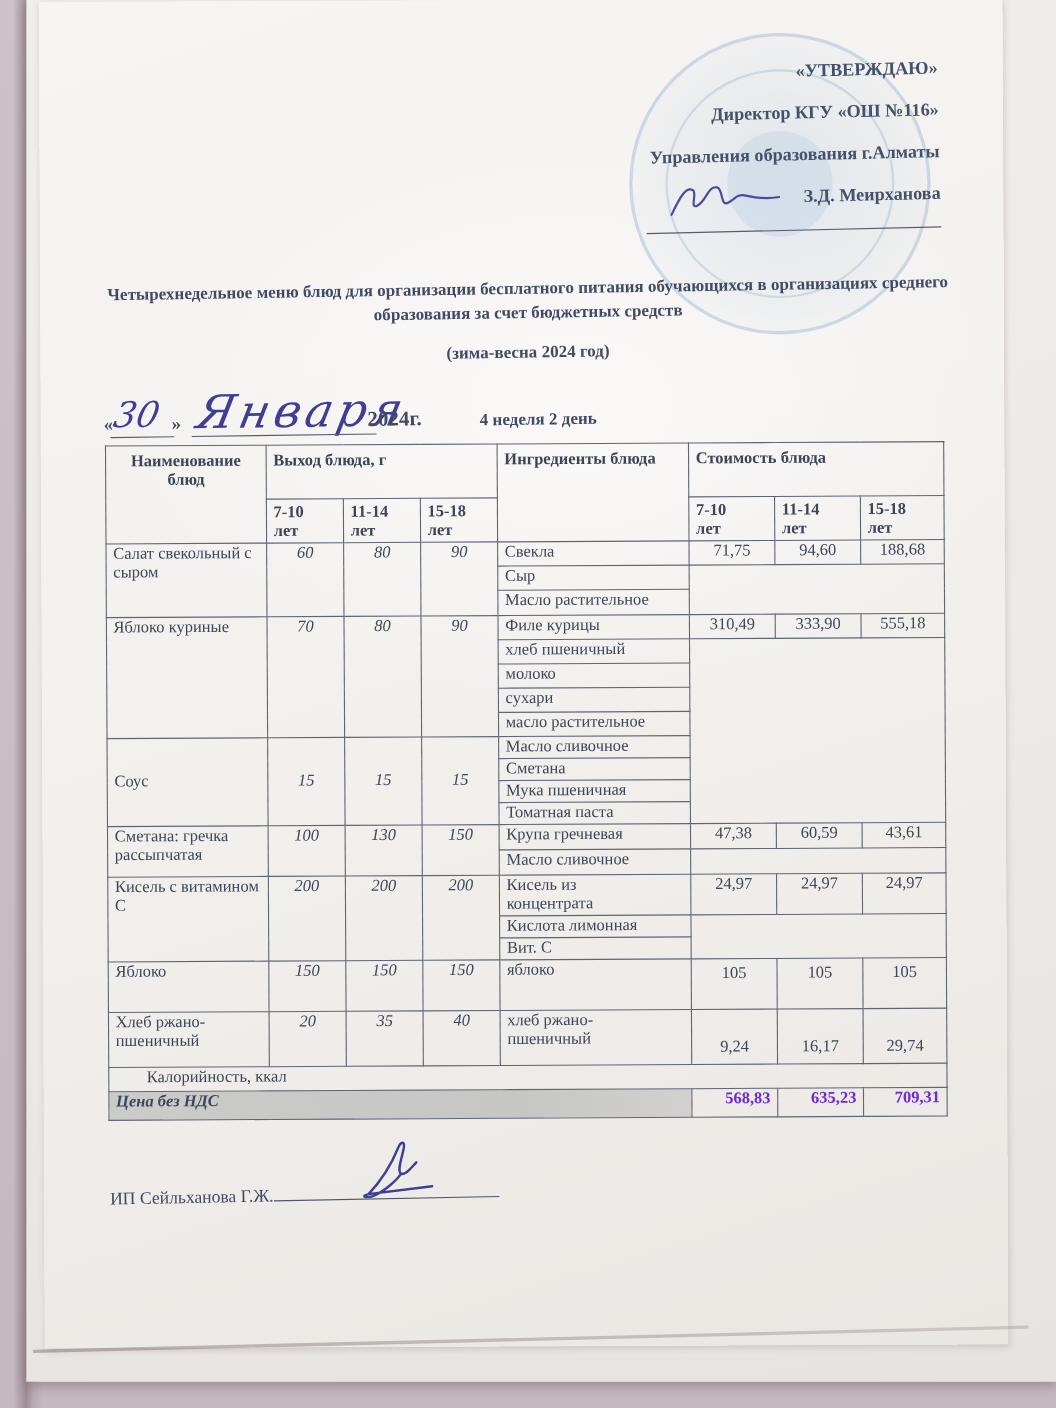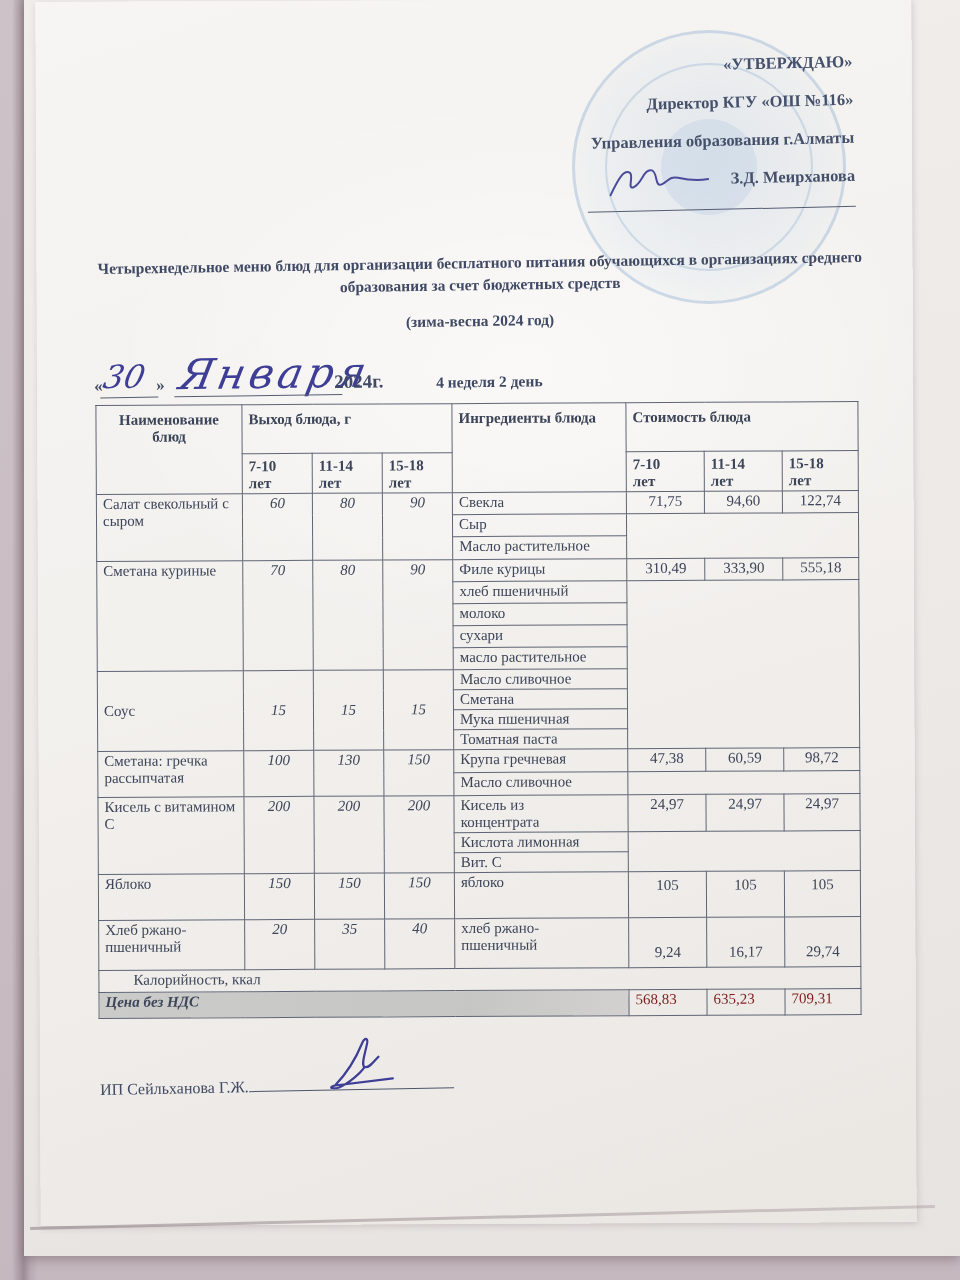--- a/index.html
+++ b/index.html
@@ -64,21 +64,21 @@
   th.hspan{padding-top:6px;}
   th.age{vertical-align:top;padding-top:4px;margin-top:38px;}
   th.age span{display:inline-block;width:42px;}
   td.num{text-align:center;font-style:italic;}
   td.cost{text-align:center;}
   td.cost-bottom{text-align:center;vertical-align:bottom;padding-bottom:6px;}
   td.blank{border-top:none;}
   td.cal-row{padding-left:34px;}
   td.total-label{font-weight:bold;font-style:italic;
     background:linear-gradient(90deg,#cbcbca 0%,#c6c6c5 70%,#d2d1cf 100%);}
-  td.total-val{font-weight:normal;text-align:left;color:#7f1d1d;}
+  td.total-val{font-weight:bold;text-align:right;color:#6d28d9;}
   tr.rh1{height:49px;} tr.rh2{height:37px;}
   tr.r22{height:22px;} tr.r20{height:20px;} tr.r23{height:23px;}
   tr.r36{height:36px;} tr.r18{height:18px;}
   tr.r46{height:46px;} tr.r50{height:50px;} tr.r26{height:26px;}
   
   .footer{position:absolute;top:1076px;left:100px;width:420px;font-size:16px;color:#414a64;transform:rotate(-1.1deg);}
   .footer-line{display:inline-block;width:205px;border-bottom:1.4px solid #4d556c;height:14px;}
   .vendor-sig{position:absolute;left:175px;top:-42px;}
 </style>
 </head>
@@ -151,32 +151,32 @@
     </tr>
 
     <tr class="r22">
       <td rowspan="3">Салат свекольный с сыром</td>
       <td class="num" rowspan="3">60</td>
       <td class="num" rowspan="3">80</td>
       <td class="num" rowspan="3">90</td>
       <td>Свекла</td>
       <td class="cost">71,75</td>
       <td class="cost">94,60</td>
-      <td class="cost">122,74</td>
+      <td class="cost">188,68</td>
     </tr>
     <tr class="r22">
       <td>Сыр</td>
       <td class="blank" colspan="3" rowspan="2"></td>
     </tr>
     <tr class="r23">
       <td>Масло растительное</td>
     </tr>
 
     <tr class="r22">
-      <td rowspan="5">Сметана куриные</td>
+      <td rowspan="5">Яблоко куриные</td>
       <td class="num" rowspan="5">70</td>
       <td class="num" rowspan="5">80</td>
       <td class="num" rowspan="5">90</td>
       <td>Филе курицы</td>
       <td class="cost">310,49</td>
       <td class="cost">333,90</td>
       <td class="cost">555,18</td>
     </tr>
     <tr class="r22">
       <td>хлеб пшеничный</td>
@@ -210,21 +210,21 @@
     </tr>
 
     <tr class="r23">
       <td rowspan="2">Сметана: гречка рассыпчатая</td>
       <td class="num" rowspan="2">100</td>
       <td class="num" rowspan="2">130</td>
       <td class="num" rowspan="2">150</td>
       <td>Крупа гречневая</td>
       <td class="cost">47,38</td>
       <td class="cost">60,59</td>
-      <td class="cost">98,72</td>
+      <td class="cost">43,61</td>
     </tr>
     <tr class="r23">
       <td>Масло сливочное</td>
       <td class="blank" colspan="3"></td>
     </tr>
 
     <tr class="r36">
       <td rowspan="3">Кисель с витамином С</td>
       <td class="num" rowspan="3">200</td>
       <td class="num" rowspan="3">200</td>

